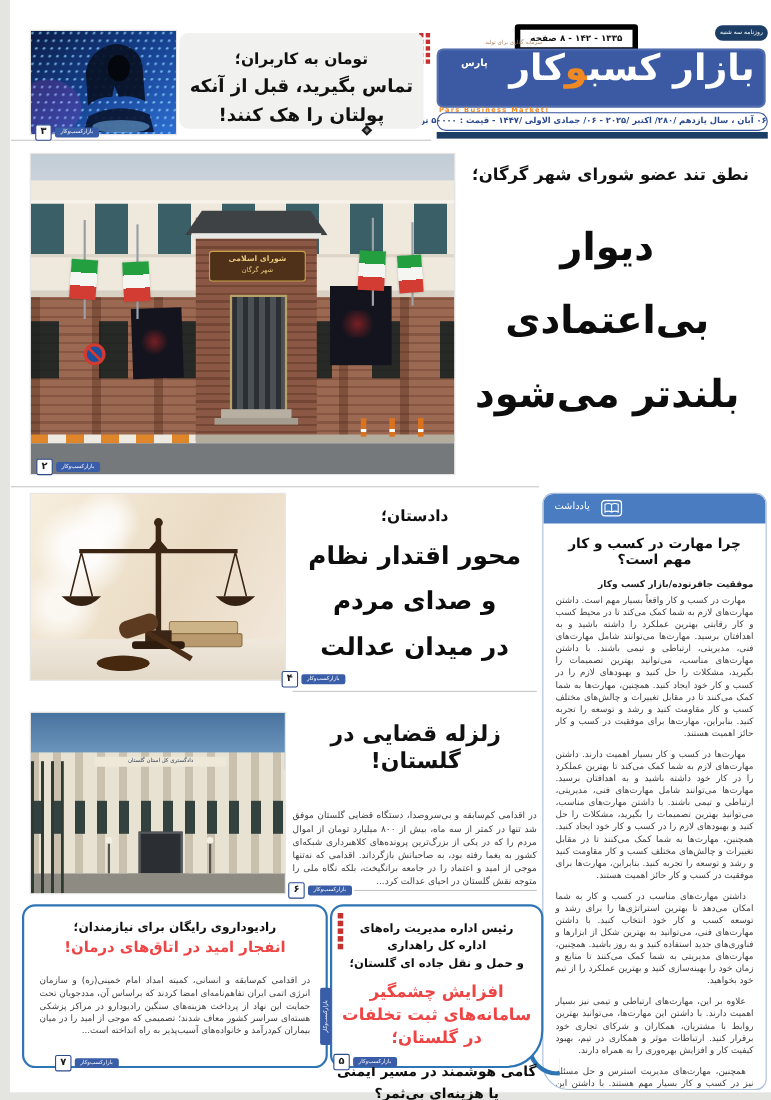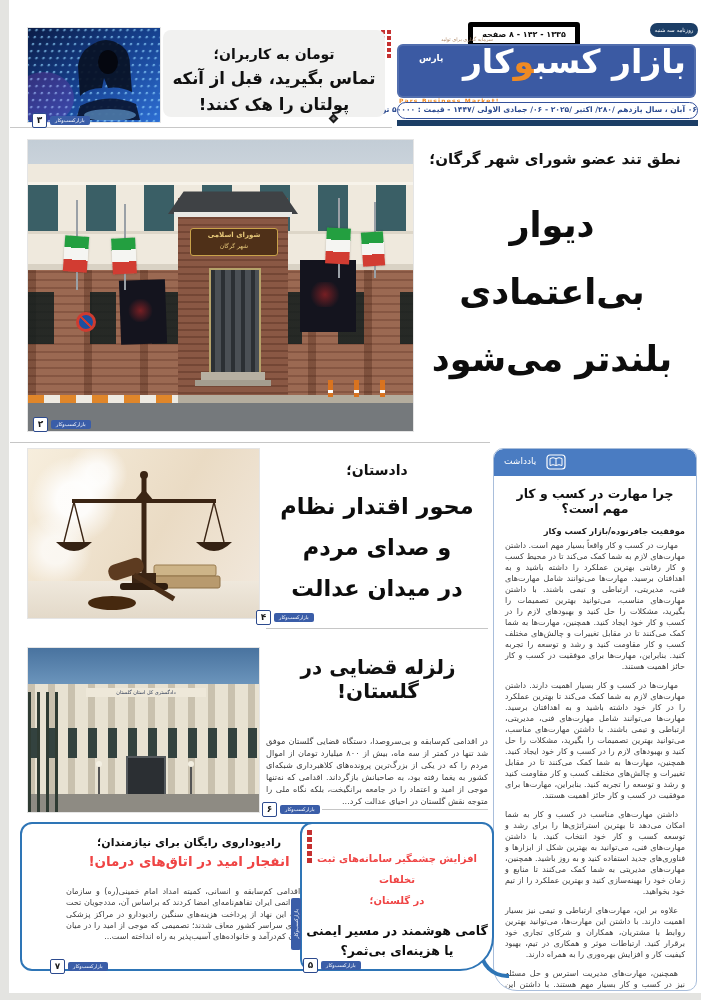--- a/index.html
+++ b/index.html
@@ -308,39 +308,43 @@
     </div>
 </div>
 <div class="abs kicker fa" style="left:268px;top:655px;width:220px;font-size:20px;">زلزله قضایی در گلستان!</div>
 <div class="abs smallbody fa" style="left:266px;top:735px;width:222px;height:76px;">در اقدامی کم‌سابقه و بی‌سروصدا، دستگاه قضایی گلستان موفق شد تنها در کمتر از سه ماه، بیش از ۸۰۰ میلیارد تومان از اموال مردم را که در یکی از بزرگ‌ترین پرونده‌های کلاهبرداری شبکه‌ای کشور به یغما رفته بود، به صاحبانش بازگرداند. اقدامی که نه‌تنها موجی از امید و اعتماد را در جامعه برانگیخت، بلکه نگاه ملی را متوجه نقش گلستان در احیای عدالت کرد...</div>
 <div class="ptag" style="left:262px;top:802px;">
   <span class="num">۶</span>
   <span class="lbl fa">بازارکسب‌وکار</span>
 </div>
 <div class="abs gline" style="left:322px;top:809px;width:166px;"></div>
 
-<div class="abs bluebox" style="left:20px;top:822px;width:274px;height:145px;border-radius:12px;padding-left:30px;">
+<div class="abs bluebox" style="left:20px;top:822px;width:274px;height:145px;border-radius:12px;">
   <div class="bb-k fa" style="margin-top:10px;">رادیوداروی رایگان برای نیازمندان؛</div>
   <div class="bb-t fa">انفجار امید در اتاق‌های درمان!</div>
   <div class="smallbody fa" style="margin:14px 14px 0;font-size:8px;line-height:11.3px;">در اقدامی کم‌سابقه و انسانی، کمیته امداد امام خمینی(ره) و سازمان انرژی اتمی ایران تفاهم‌نامه‌ای امضا کردند که براساس آن، مددجویان تحت حمایت این نهاد از پرداخت هزینه‌های سنگین رادیودارو در مراکز پزشکی هسته‌ای سراسر کشور معاف شدند؛ تصمیمی که موجی از امید را در میان بیماران کم‌درآمد و خانواده‌های آسیب‌پذیر به راه انداخته است...</div>
 </div>
 <div class="ptag" style="left:50px;top:959px;">
   <span class="num">۷</span>
   <span class="lbl fa">بازارکسب‌وکار</span>
 </div>
 
 <div class="abs bluebox" style="left:300px;top:822px;width:190px;height:145px;border-radius:12px 12px 34px 12px;">
   <div class="abs redcol" style="left:5px;top:6px;">
     <span></span>
       <span></span>
       <span></span>
       <span></span>
       <span></span>
   </div>
-  <div class="bb-t fa" style="margin-top:24px;font-size:10px;">
+  <div class="bb-k fa" style="margin:12px 14px 0;font-size:10.5px;line-height:16px;">
+    <div>رئیس اداره مدیریت راه‌های اداره کل راهداری</div>
+    <div>و حمل و نقل جاده ای گلستان؛</div>
+  </div>
+  <div class="bb-t fa" style="margin-top:7px;font-size:15px;">
     <div>افزایش چشمگیر سامانه‌های ثبت تخلفات</div>
     <div>در گلستان؛</div>
   </div>
   <div class="bb-s fa" style="margin-top:10px;">
     <div>گامی هوشمند در مسیر ایمنی</div>
     <div>یا هزینه‌ای بی‌ثمر؟</div>
   </div>
 </div>
 <div class="abs" style="left:291px;top:950px;">
   <div class="vlbl fa">بازارکسب‌وکار</div>

